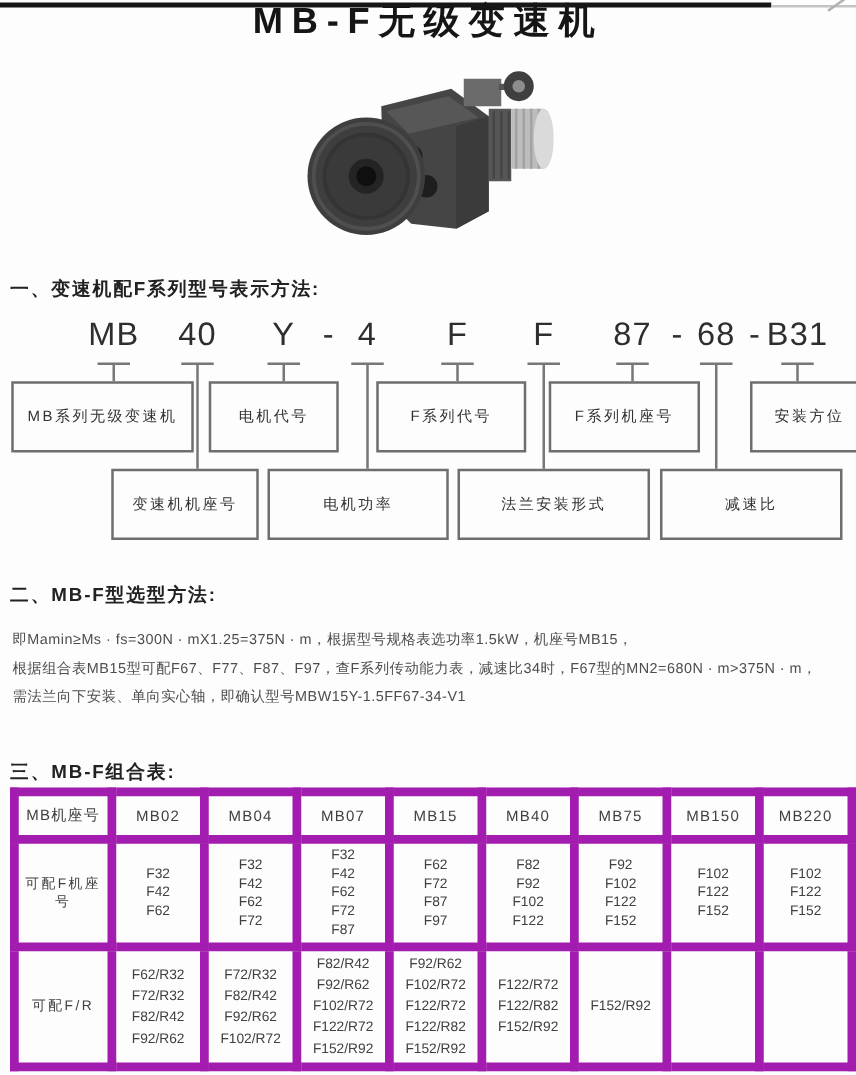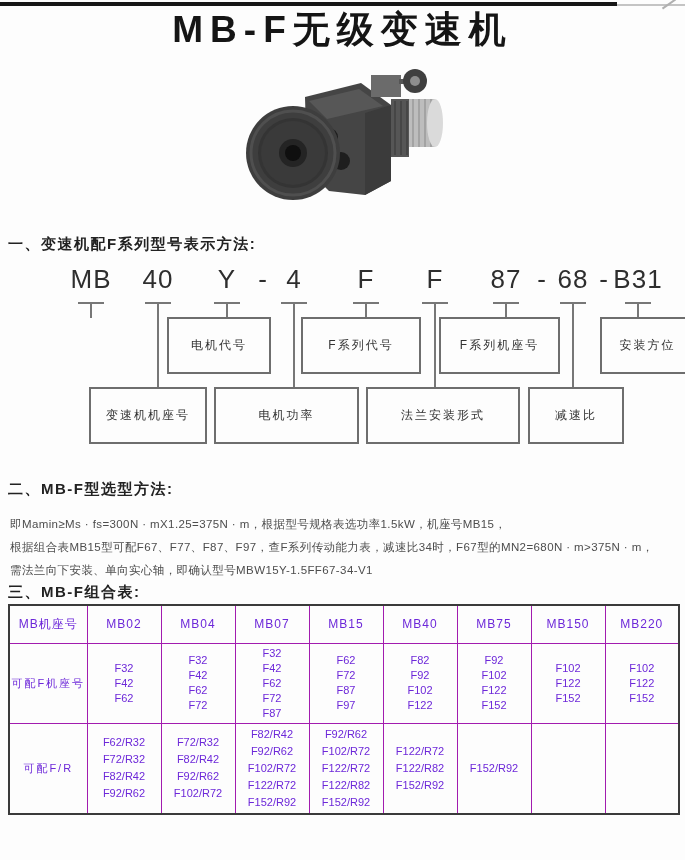--- a/index.html
+++ b/index.html
@@ -5,34 +5,34 @@
   html,body{margin:0;padding:0;}
   body{
     width:685px;height:860px;background:#fdfdfd;position:relative;overflow:hidden;
     font-family:"Liberation Sans","DejaVu Sans",sans-serif;color:#333;
   }
   .top-bar{position:absolute;left:0;top:2px;width:617px;height:4px;background:#161616;}
   .top-bar-thin{position:absolute;left:617px;top:4px;width:68px;height:2px;background:#c4c4c4;}
   .corner-mark{position:absolute;right:8px;top:3px;width:16px;height:2px;background:#b0b0b0;transform:rotate(-35deg);}
 
   .title{
-    margin:0;padding-top:12px;text-align:center;
-    font-size:37px;line-height:35px;font-weight:700;letter-spacing:7px;color:#151515;
+    margin:0;padding-top:0;text-align:center;
+    font-size:29px;line-height:35px;font-weight:700;letter-spacing:7px;color:#151515;
     white-space:nowrap;
   }
 
   .figure{width:200px;height:152px;margin:6px auto 0;}
 
   .sec-heading{
     margin:0 0 0 8px;font-size:15px;line-height:22px;font-weight:700;
     letter-spacing:1.5px;color:#222;white-space:nowrap;
   }
   .h-sec1{margin-top:28px;}
   .h-sec2{margin-top:33px;}
-  .h-sec3{line-height:20px;}
+  .h-sec3{margin-top:38px;line-height:20px;}
 
   
   .diagram{position:relative;margin-top:9px;height:181px;width:685px;}
   .tok{
     position:absolute;top:0;transform:translateX(-50%);
     font-size:26px;line-height:30px;font-weight:400;color:#2e2e2e;letter-spacing:1px;white-space:nowrap;
   }
   .tick{position:absolute;top:38px;width:26px;height:2px;margin-left:-13px;background:#777;}
   .vline{position:absolute;top:40px;width:2px;margin-left:-1px;background:#777;}
   .vline.short{height:14px;}
@@ -48,22 +48,22 @@
   
   .example{margin:13px 0 0 10px;}
   .example p{margin:0;font-size:11.5px;line-height:23px;color:#4d4d4d;letter-spacing:0.4px;white-space:nowrap;}
 
   
   table.combo{
     border-collapse:collapse;margin:2px 7px 0 8px;width:670px;table-layout:fixed;
     border:2px solid #3a3a3a;
   }
   table.combo th,table.combo td{
-    border:1px solid #a21caf;text-align:center;vertical-align:middle;
-    font-size:11px;color:#6d28d9;padding:2px 1px;box-sizing:border-box;font-weight:400;
+    border:7px solid #a21caf;text-align:center;vertical-align:middle;
+    font-size:11px;color:#404040;padding:2px 1px;box-sizing:border-box;font-weight:400;
   }
   table.combo col.c0{width:78px;}
   table.combo col.cn{width:74px;}
   tr.hdr th{height:38px;font-size:12px;letter-spacing:1px;}
   tr.r-f td{height:72px;line-height:15px;white-space:pre-line;}
   tr.r-fr td{height:86px;line-height:17px;white-space:pre-line;}
   td.rowlabel{font-size:12px;letter-spacing:2px;}
 </style>
 </head>
 <body>
@@ -140,29 +140,30 @@
   <i class="vline short" style="left:91px"></i>
   <i class="vline long" style="left:158px"></i>
   <i class="vline short" style="left:227px"></i>
   <i class="vline long" style="left:294px"></i>
   <i class="vline short" style="left:366px"></i>
   <i class="vline long" style="left:435px"></i>
   <i class="vline short" style="left:506px"></i>
   <i class="vline long" style="left:573px"></i>
   <i class="vline short" style="left:638px"></i>
 
+  <div class="dbox top" style="left:9px;width:146px">MB系列无级变速机</div>
   <div class="dbox top" style="left:167px;width:104px">电机代号</div>
   <div class="dbox top" style="left:301px;width:120px">F系列代号</div>
   <div class="dbox top" style="left:439px;width:121px">F系列机座号</div>
   <div class="dbox top" style="left:600px;width:95px">安装方位</div>
 
   <div class="dbox bot" style="left:89px;width:118px">变速机机座号</div>
   <div class="dbox bot" style="left:214px;width:145px">电机功率</div>
   <div class="dbox bot" style="left:366px;width:154px">法兰安装形式</div>
-  <div class="dbox bot" style="left:528px;width:96px">减速比</div>
+  <div class="dbox bot" style="left:528px;width:146px">减速比</div>
 </div>
 
 <h2 class="sec-heading h-sec2">二、MB-F型选型方法:</h2>
 
 <div class="example">
   <p>即Mamin≥Ms · fs=300N · mX1.25=375N · m，根据型号规格表选功率1.5kW，机座号MB15，</p>
   <p>根据组合表MB15型可配F67、F77、F87、F97，查F系列传动能力表，减速比34时，F67型的MN2=680N · m&gt;375N · m，</p>
   <p>需法兰向下安装、单向实心轴，即确认型号MBW15Y-1.5FF67-34-V1</p>
 </div>
 

